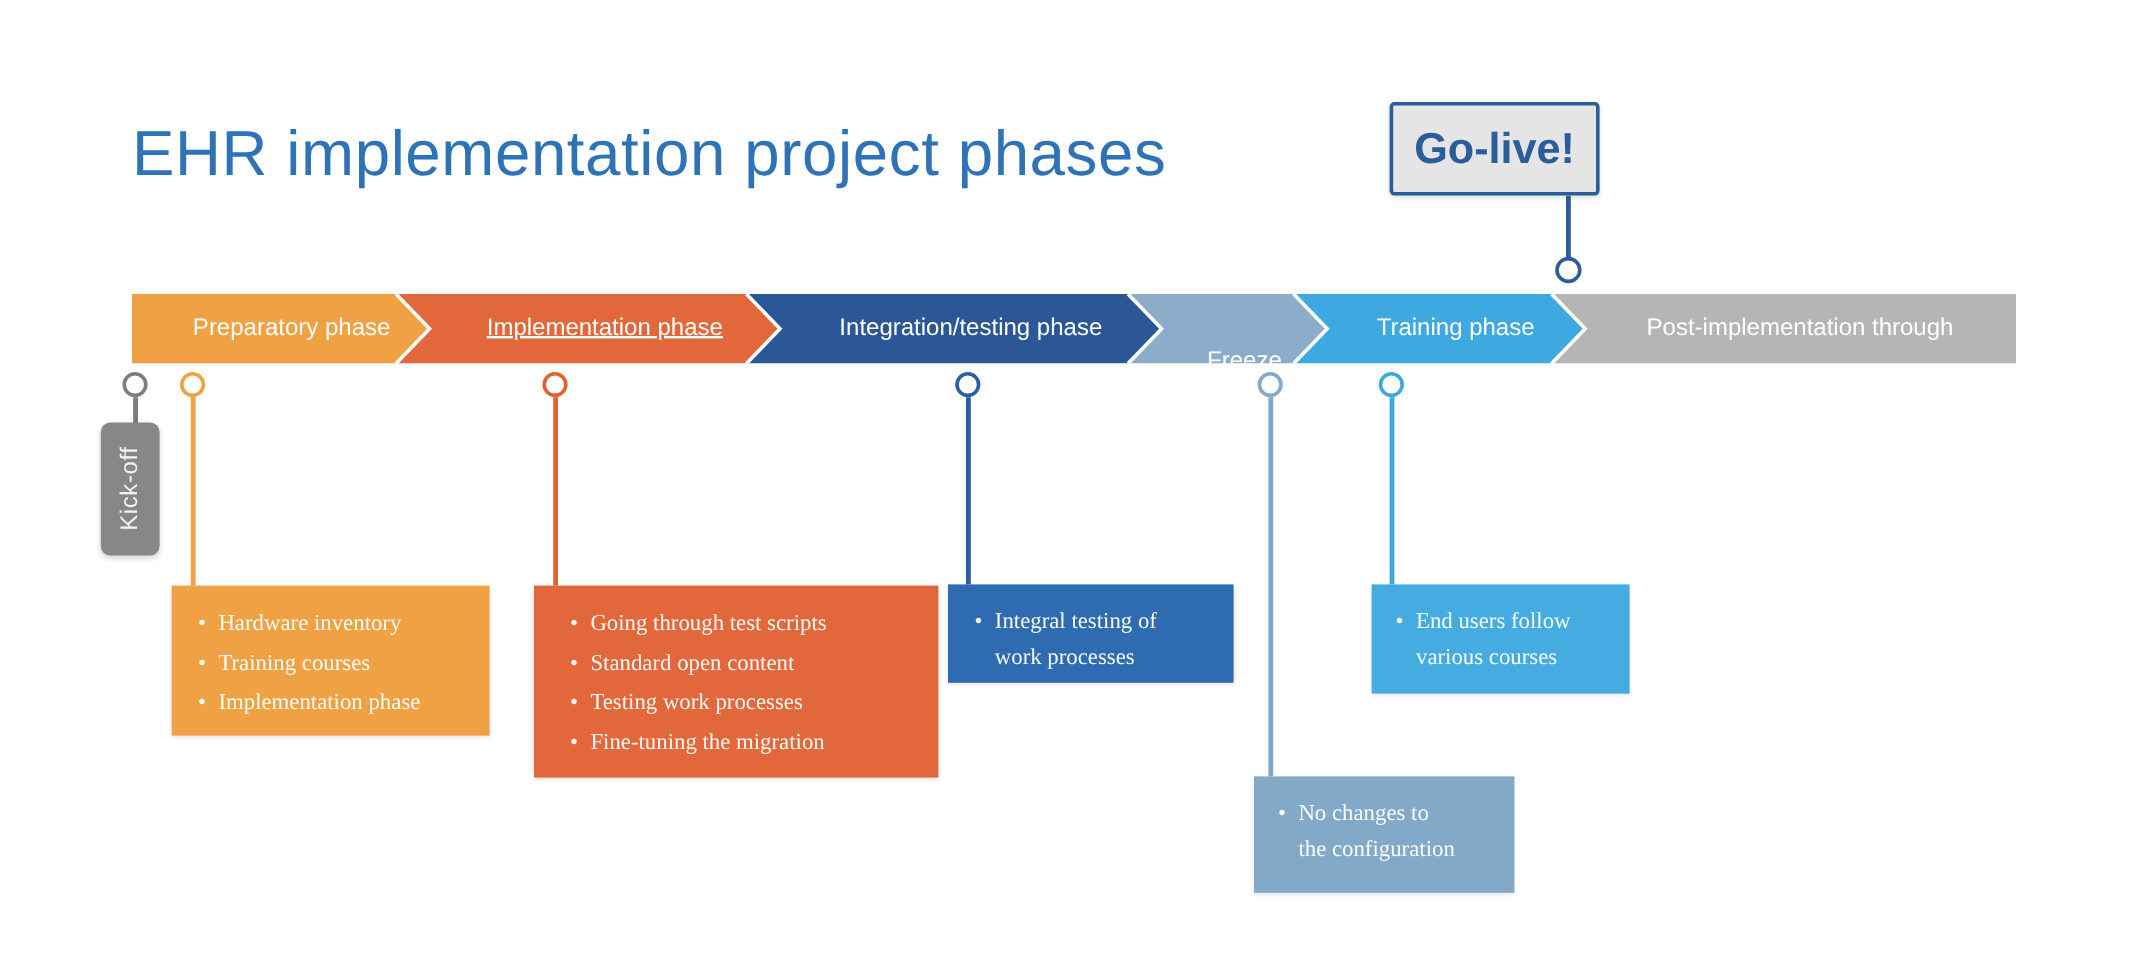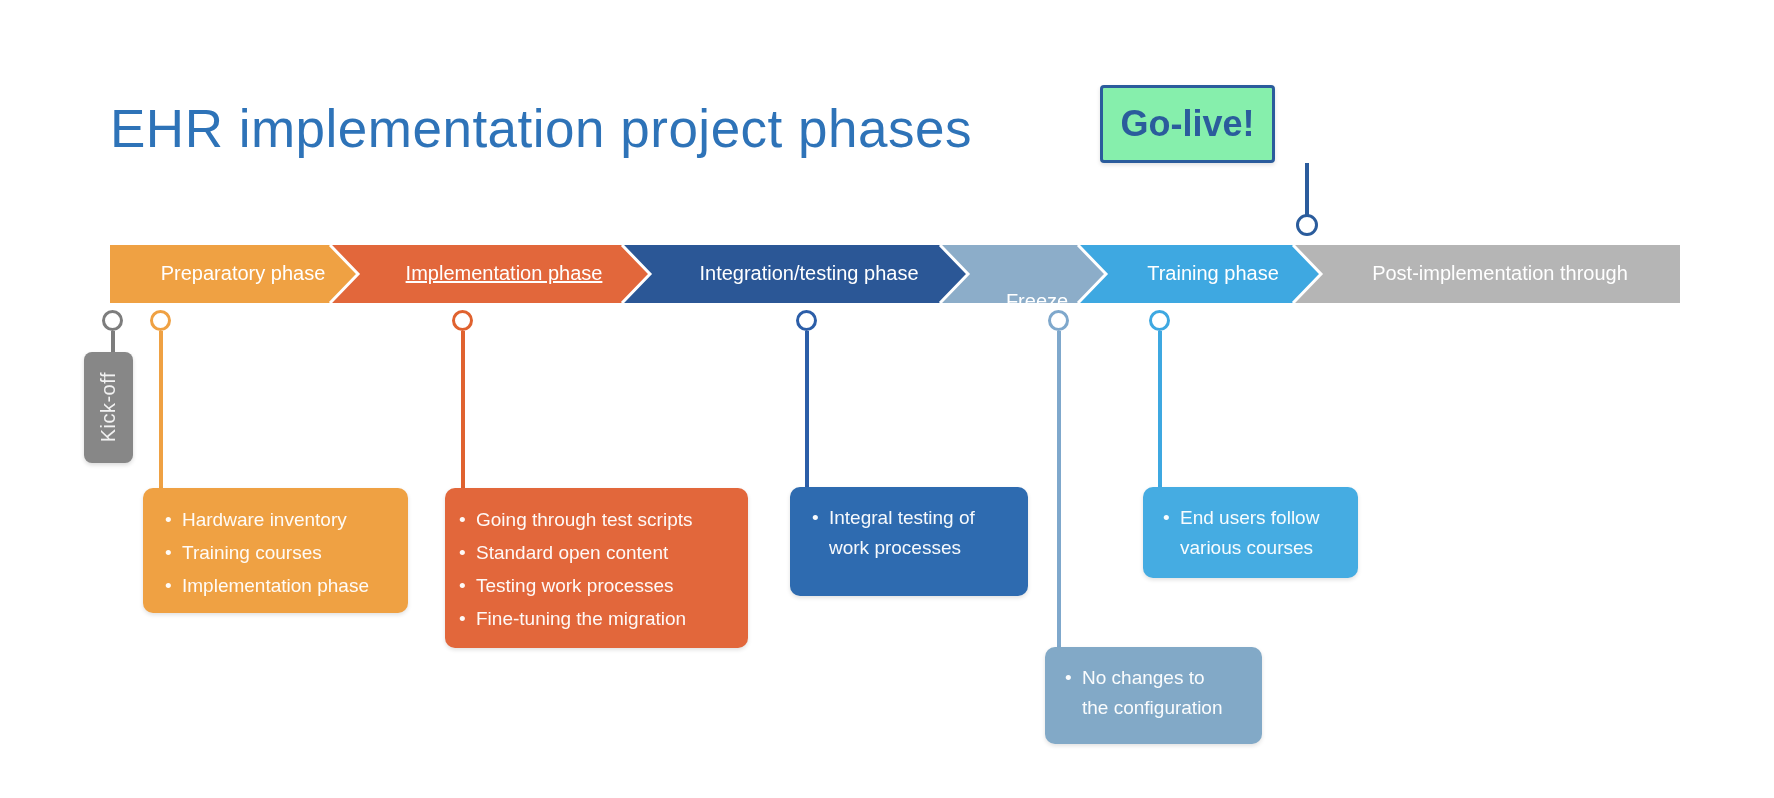--- a/index.html
+++ b/index.html
@@ -4,22 +4,22 @@
 <style>
   * { margin:0; padding:0; box-sizing:border-box; }
   html,body { width:1774px; height:798px; background:#ffffff; overflow:hidden; }
   body { font-family:"Liberation Sans","DejaVu Sans",sans-serif; }
   .canvas { position:relative; width:1774px; height:798px; background:#ffffff; }
 
   .title { position:absolute; left:110px; top:100px; font-size:53px; font-weight:300;
            color:#2E73B8; letter-spacing:0.5px; white-space:nowrap; line-height:1.1; }
 
   
-  .golive-box { position:absolute; left:1100px; top:85px; width:175px; height:78px;
-                border:3.5px solid #2B5C9C; border-radius:4px; background:#86efac;
+  .golive-box { position:absolute; left:1158px; top:85px; width:175px; height:78px;
+                border:3.5px solid #2B5C9C; border-radius:4px; background:#e5e5e5;
                 display:flex; align-items:center; justify-content:center;
                 box-shadow:0 2px 4px rgba(0,0,0,0.12); }
   .golive-box span { font-size:36px; font-weight:bold; color:#2B5C9C; }
   .golive-stem { position:absolute; left:1305px; top:163px; width:3.5px; height:52px; background:#2B5C9C; }
   .golive-dot  { position:absolute; left:1296px; top:214px; width:22px; height:22px;
                  border:3.5px solid #2B5C9C; border-radius:50%; background:#ffffff; }
 
   
   .timeline-svg { position:absolute; left:110px; top:245px; }
   .plabel { position:absolute; top:245px; height:74px; line-height:57px; transform:translateX(-50%);
@@ -37,30 +37,30 @@
   .c-train  { border-color:#3EA8E1; } .s-train  { background:#3EA8E1; }
 
   
   .kickoff { position:absolute; left:84px; top:352px; width:49px; height:111px;
              background:#878787; border-radius:8px; display:flex; align-items:center;
              justify-content:center; box-shadow:0 2px 4px rgba(0,0,0,0.15); }
   .kickoff span { writing-mode:vertical-rl; transform:rotate(180deg); color:#f2f2f2;
                   font-size:20px; letter-spacing:0.5px; }
 
   
-  .co { position:absolute; border-radius:10px; color:rgba(255,255,255,0.96);
-        box-shadow:0 2px 4px rgba(0,0,0,0.12); }
+  .co { position:absolute; border-radius:0; color:rgba(255,255,255,0.96);
+        box-shadow:0 2px 4px rgba(0,0,0,0.12);font-family:Liberation Serif, serif; }
   .co ul { list-style:none; }
   .co li { padding-left:17px; white-space:pre-line; }
   .co li::before { content:"•"; display:inline-block; width:17px; margin-left:-17px; }
   .co-prep   { left:143px;  top:488px; width:265px; height:125px; background:#EFA143;
                font-size:19px; line-height:33px; padding:15px 12px 0 22px; }
-  .co-impl   { left:445px;  top:488px; width:303px; height:160px; background:#E2673B;
-               font-size:19px; line-height:33px; padding:15px 10px 0 14px; }
-  .co-integ  { left:790px;  top:487px; width:238px; height:109px;  background:#2E6BB0;
+  .co-impl   { left:445px;  top:488px; width:337px; height:160px; background:#E2673B;
+               font-size:19px; line-height:33px; padding:15px 10px 0 30px; }
+  .co-integ  { left:790px;  top:487px; width:238px; height:82px;  background:#2E6BB0;
                font-size:19px; line-height:30px; padding:16px 10px 0 22px; }
   .co-train  { left:1143px; top:487px; width:215px; height:91px;  background:#45ACE2;
                font-size:19px; line-height:30px; padding:16px 8px 0 20px; }
   .co-freeze { left:1045px; top:647px; width:217px; height:97px;  background:#82A9C7;
                font-size:19px; line-height:30px; padding:16px 8px 0 20px; }
 </style>
 </head>
 <body>
 
 <div class="canvas">

